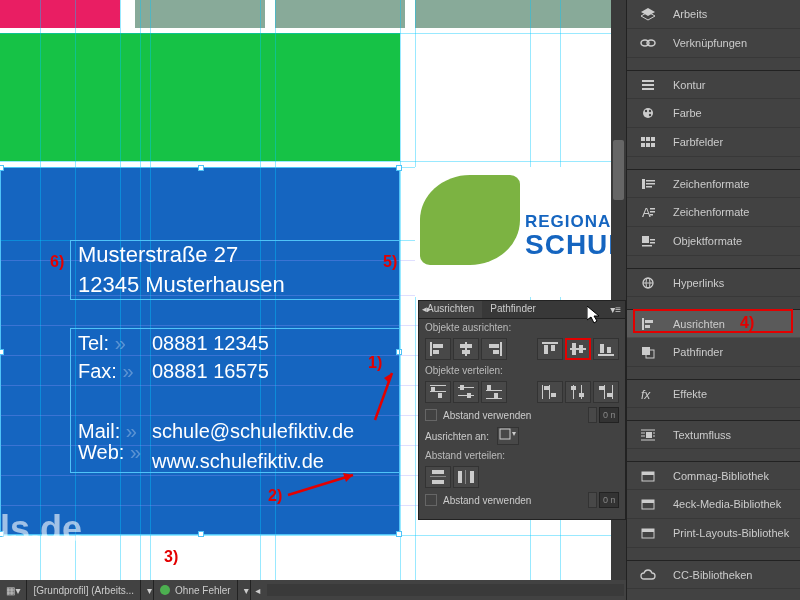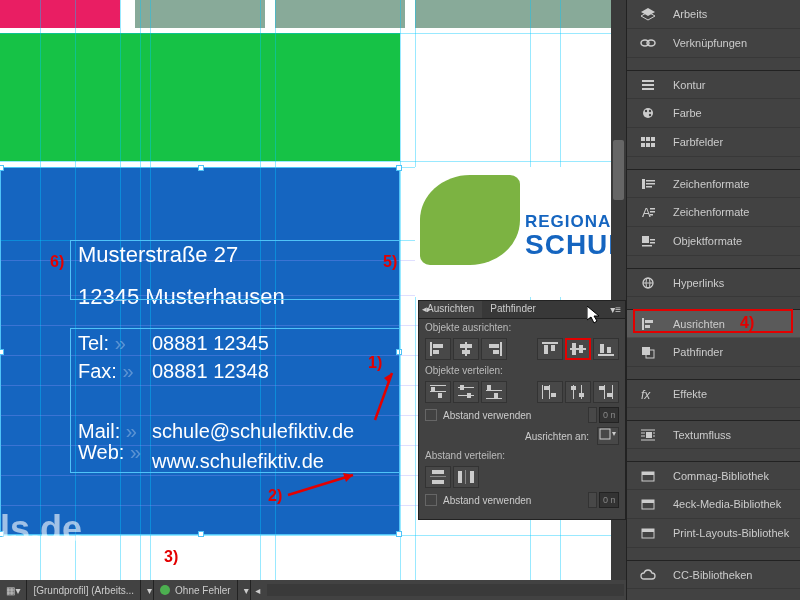--- a/index.html
+++ b/index.html
@@ -107,26 +107,26 @@
   <div class="baseline" style="top:475px"></div>
   <div class="baseline" style="top:505px"></div>
 
   <div class="logo-area">
     <div class="leaf"></div>
     <div class="logo-text1">REGIONAL</div>
     <div class="logo-text2">SCHULE</div>
   </div>
 
   <div class="addr" style="left:78px;top:242px">Musterstraße 27</div>
-  <div class="addr" style="left:78px;top:284px">12345 Musterhausen</div>
+  <div class="addr" style="left:78px;top:272px">12345 Musterhausen</div>
 
   <div class="lbl" style="left:78px;top:332px"><span>Tel:</span><span class="tab-char"> »</span></div>
   <div class="lbl" style="left:152px;top:332px">08881 12345</div>
   <div class="lbl" style="left:78px;top:360px"><span>Fax:</span><span class="tab-char"> »</span></div>
-  <div class="lbl" style="left:152px;top:360px">08881 12348</div>
+  <div class="lbl" style="left:152px;top:360px">08881 16575</div>
   <div class="lbl" style="left:78px;top:420px"><span>Mail:</span><span class="tab-char"> »</span></div>
   <div class="lbl" style="left:152px;top:420px">schule@schulefiktiv.de</div>
   <div class="lbl" style="left:78px;top:441px"><span>Web:</span><span class="tab-char"> »</span></div>
   <div class="lbl" style="left:152px;top:450px">www.schulefiktiv.de</div>
 
   <div class="selection" style="left:0;top:167px;width:400px;height:368px">
     <div class="handle" style="left:-3px;top:-3px"></div>
     <div class="handle" style="left:197px;top:-3px"></div>
     <div class="handle" style="right:-3px;top:-3px"></div>
     <div class="handle" style="left:-3px;top:181px"></div>
@@ -441,21 +441,21 @@
         </svg>
       </div>
   </div>
   <div class="ap-row">
     <div class="ap-check"></div>
     <span>Abstand verwenden</span>
     <div class="ap-spacer"></div>
     <div class="ap-stepper"></div>
     <input class="ap-input" disabled="" value="0 mm" style="">
   </div>
-  <div class="ap-row" style="justify-content:flex-end">
+  <div class="ap-row" style="justify-content:flex-start">
     <span>Ausrichten an:</span>
     <div class="ap-btn" style="width:22px;height:18px;margin-left:6px">
         <svg width="16" height="12">
           <rect x="1" y="1" width="10" height="10" fill="none" stroke="#ccc"></rect>
           <polygon points="13,4 17,4 15,8" fill="#ccc"></polygon>
         </svg>
       </div>
   </div>
   <div class="ap-section">Abstand verteilen:</div>
   <div class="ap-row">

